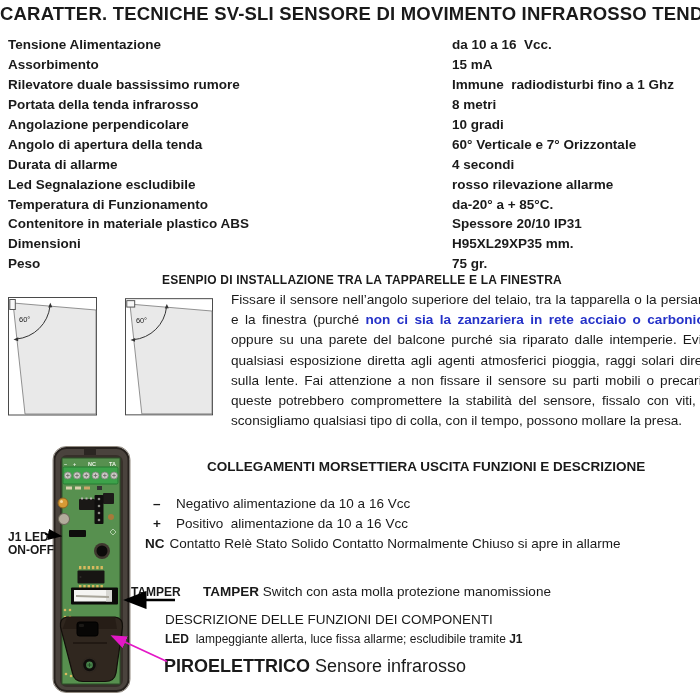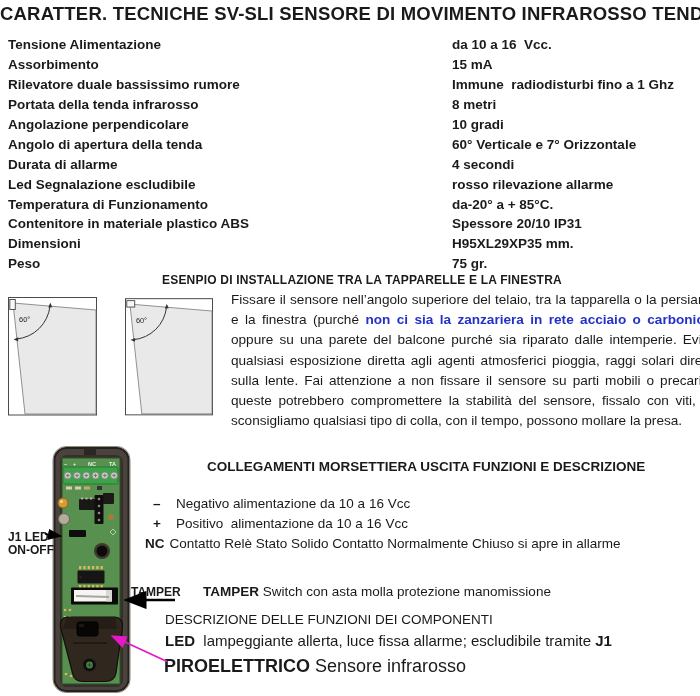--- a/index.html
+++ b/index.html
@@ -22,21 +22,21 @@
   .para .blue{color:var(--accent_blue);font-weight:bold;}
   
   .conn-head{left:207px;top:459px;font-weight:bold;font-size:13.5px;white-space:nowrap;}
   .conn-list{left:145px;top:494px;width:548px;}
   .crow{position:relative;height:19.8px;line-height:19.8px;font-size:13.5px;white-space:pre;}
   .crow .k{font-weight:bold;}
   .crow .pm{display:inline-block;margin-left:8px;width:23px;}
   .crow .kk{margin-right:5px;}
   .tamper-line{left:203px;top:584px;font-size:13.5px;white-space:pre;text-align:right;}
   .desc-head{left:165px;top:612px;font-size:13.5px;white-space:nowrap;}
-  .led-line{left:165px;top:632px;font-size:15px;white-space:pre;text-align:center;}
+  .led-line{left:165px;top:632px;font-size:12px;white-space:pre;text-align:center;}
   .piro-line{left:164px;top:656px;font-size:18px;white-space:pre;}
   
   .j1-label{left:8px;top:509px;font-weight:bold;font-size:12px;line-height:12.5px;white-space:nowrap;margin-top:22px;}
   .dev-tamper-label{left:131px;top:585px;font-weight:bold;font-size:12px;white-space:nowrap;}
   svg{display:block;}
   .overlay{left:0;top:0;pointer-events:none;}
 </style>
 </head>
 <body>
 

